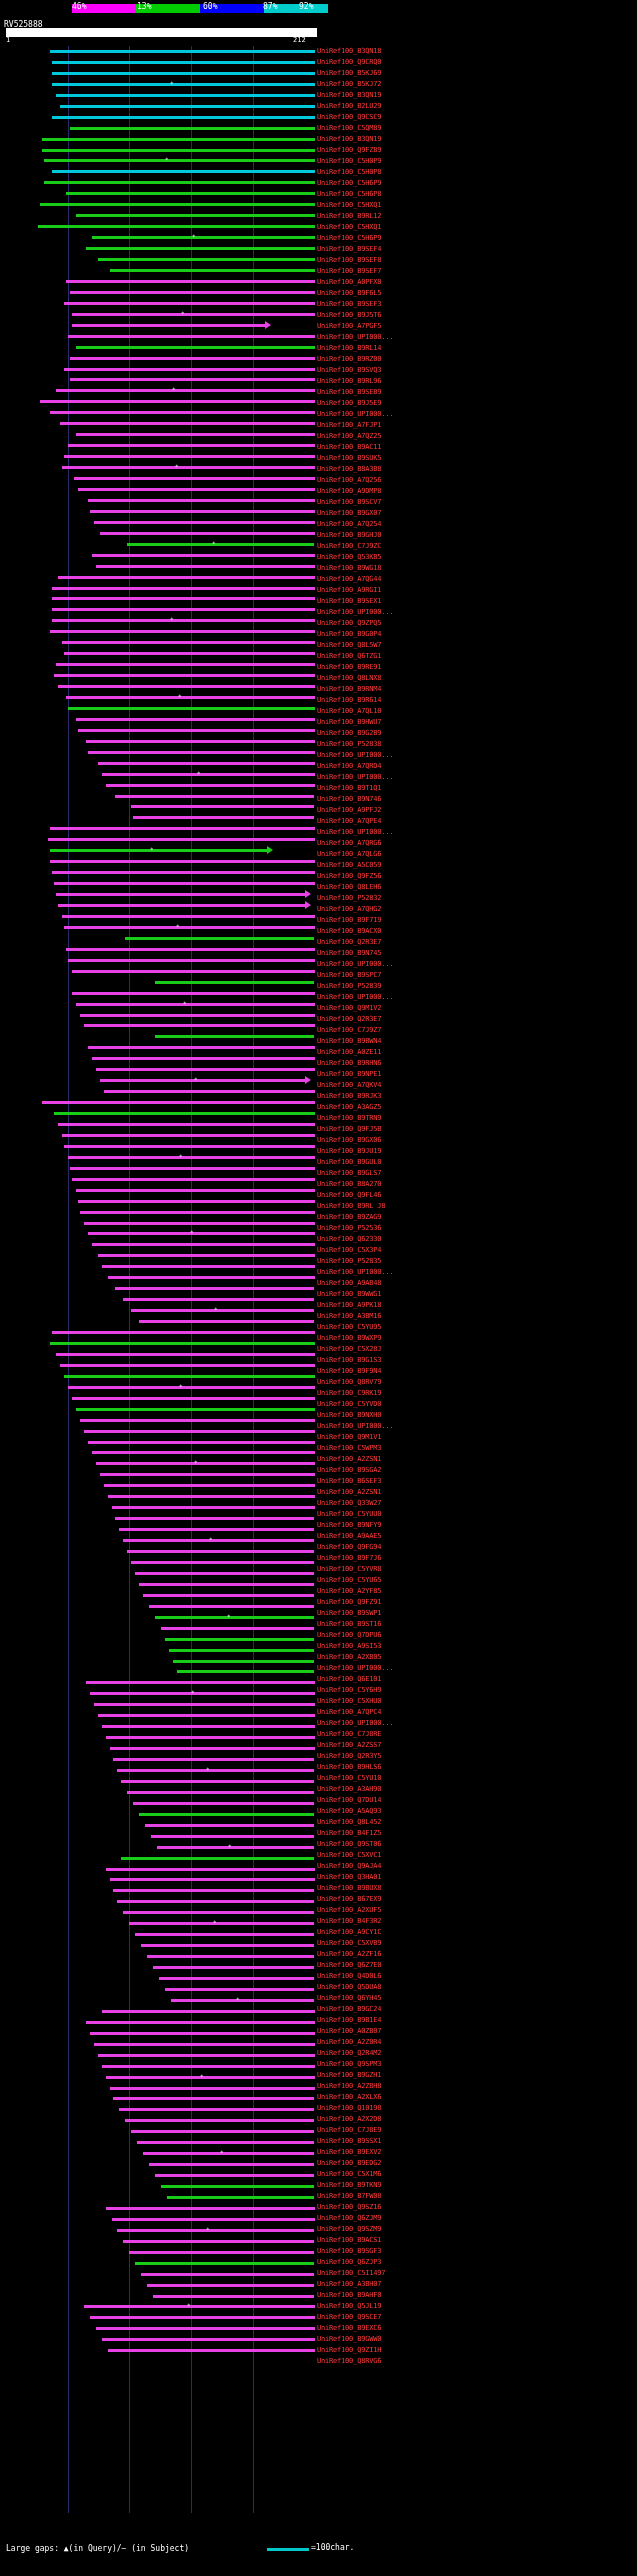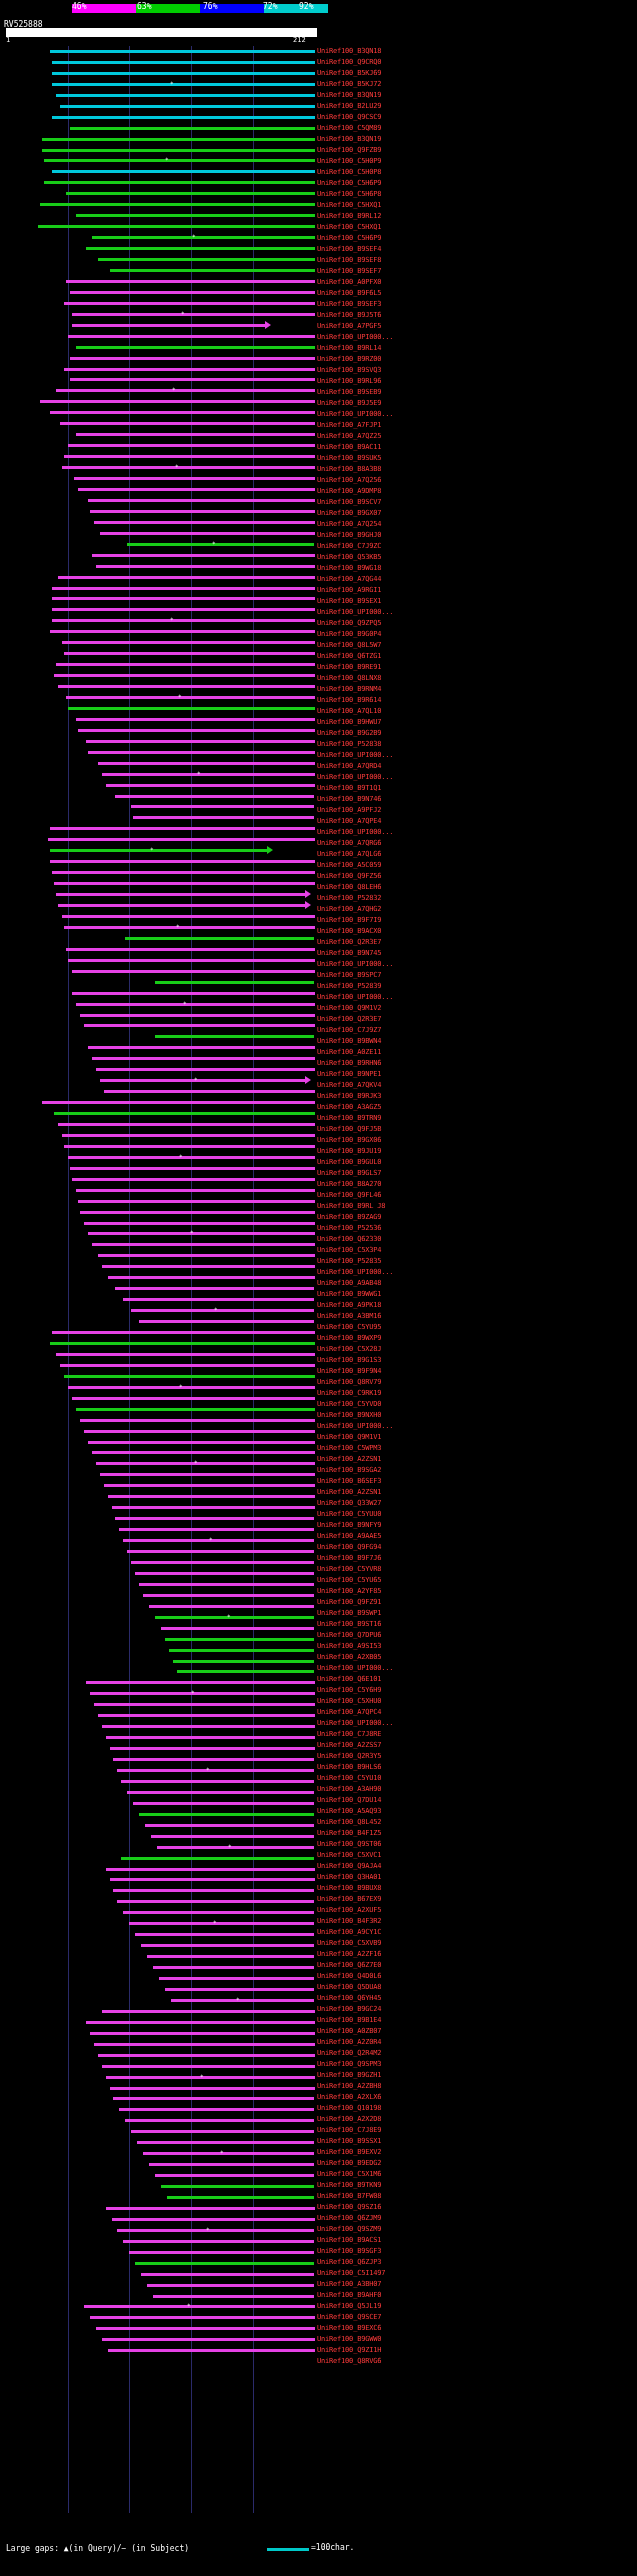--- a/index.html
+++ b/index.html
@@ -43,23 +43,23 @@
 
 <div class="wrap">
 
   <div class="scale" id="scaleBox">
       <div class="seg" style="left: 0px; width: 64px; background: rgb(0, 0, 0);"></div>
       <div class="seg" style="left: 64px; width: 64px; background: rgb(255, 0, 255);"></div>
       <div class="seg" style="left: 128px; width: 64px; background: rgb(0, 204, 0);"></div>
       <div class="seg" style="left: 192px; width: 64px; background: rgb(0, 0, 255);"></div>
       <div class="seg" style="left: 256px; width: 64px; background: rgb(0, 204, 204);"></div>
       <div class="lbl" style="left: 64px;">46%</div>
-      <div class="lbl" style="left: 129px;">63%</div>
-      <div class="lbl" style="left: 195px;">76%</div>
-      <div class="lbl" style="left: 255px;">72%</div>
+      <div class="lbl" style="left: 129px;">13%</div>
+      <div class="lbl" style="left: 195px;">60%</div>
+      <div class="lbl" style="left: 255px;">87%</div>
       <div class="lbl" style="left: 291px;">92%</div>
     </div>
 
   <div class="qname">RV525888</div>
   <div class="qbar"></div>
   <div class="ticknum" style="left:6px;">1</div>
   <div class="ticknum" style="left:293px;">212</div>
 
   <div class="plot" id="plot">
       <div class="grid" style="left: 62px;"></div>

